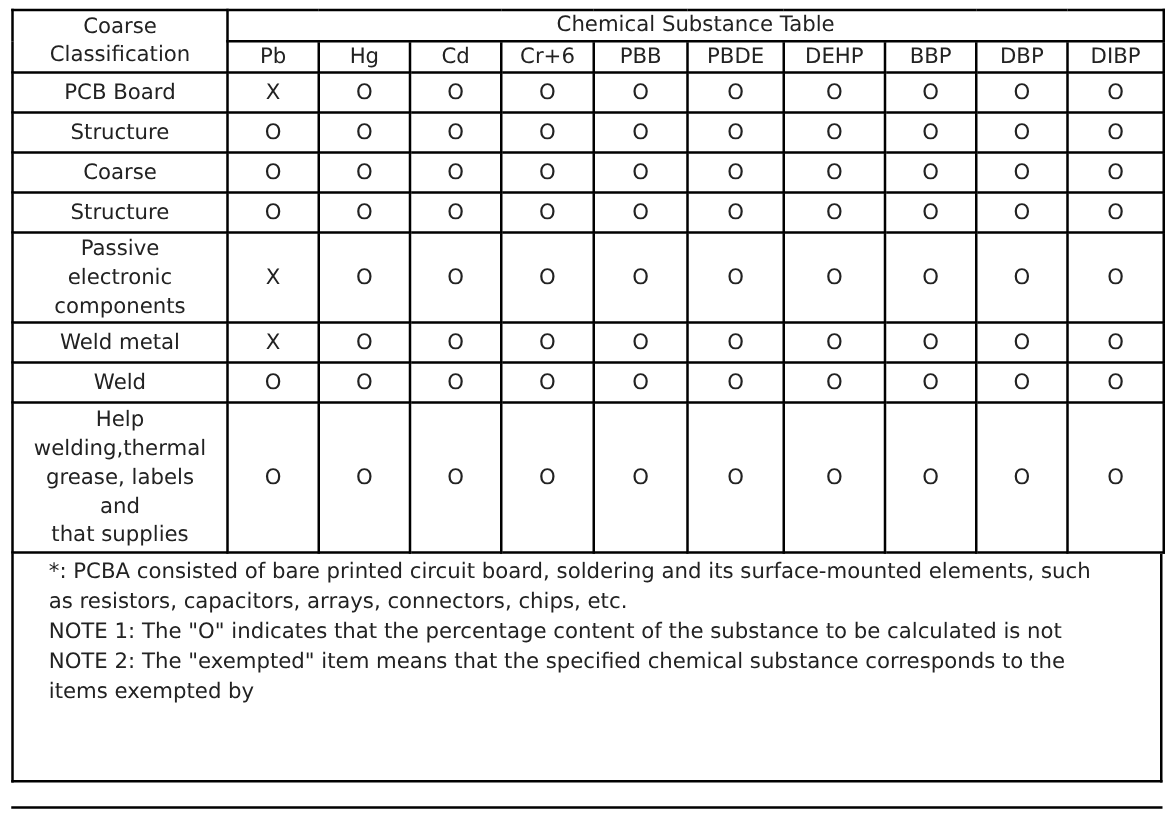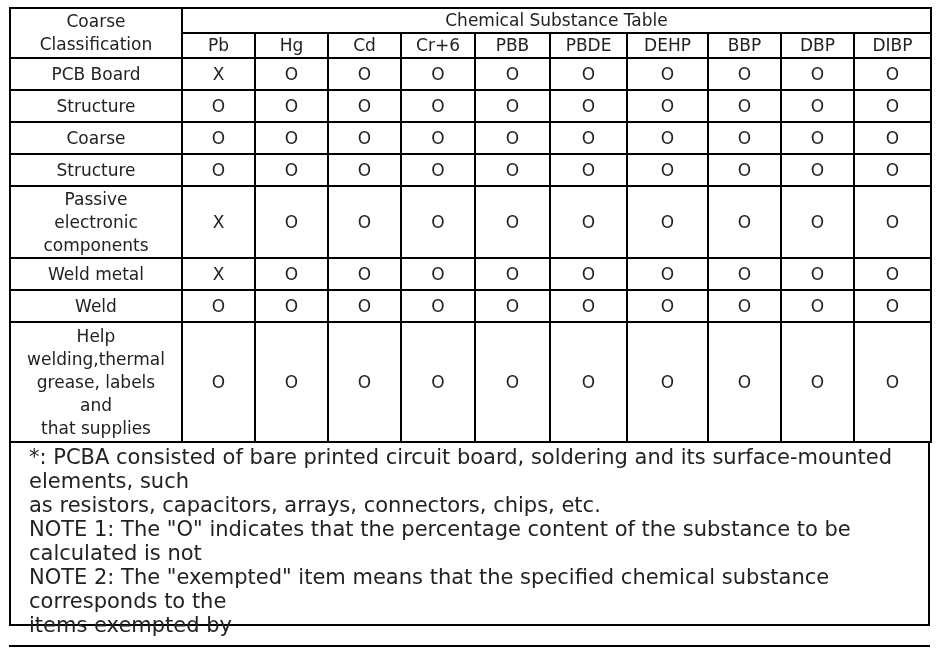--- a/index.html
+++ b/index.html
@@ -10,21 +10,21 @@
   table.rohs td { border: 2px solid #000; text-align: center; vertical-align: middle;
                   padding: 0; font-size: 17px; line-height: 23px; }
   .h1 { height: 22px; }
   .h2 { height: 23px; border-radius: 10px; }
   .r-std { height: 32px; }
   .r-passive { height: 72px; }
   .r-help { height: 120px; margin-top: 48px; }
   .mark { font-size: 17px; }
   .cls { padding: 0 4px; }
   .notes { border: 2px solid #000; border-top: none; height: 183px; box-sizing: border-box;
-           padding: 2px 18px; font-size: 21px; line-height: 24px; text-align: left; }
+           padding: 2px 28px; font-size: 17px; line-height: 24px; text-align: left; }
   .notes p { margin: 0; }
   .bottom-rule { position: absolute; left: 9px; top: 645px; width: 921px; height: 2px; background: #000; }
 </style>
 </head>
 <body>
 
 <div class="wrap">
   <table class="rohs">
     <colgroup>
       <col style="width:172px">

